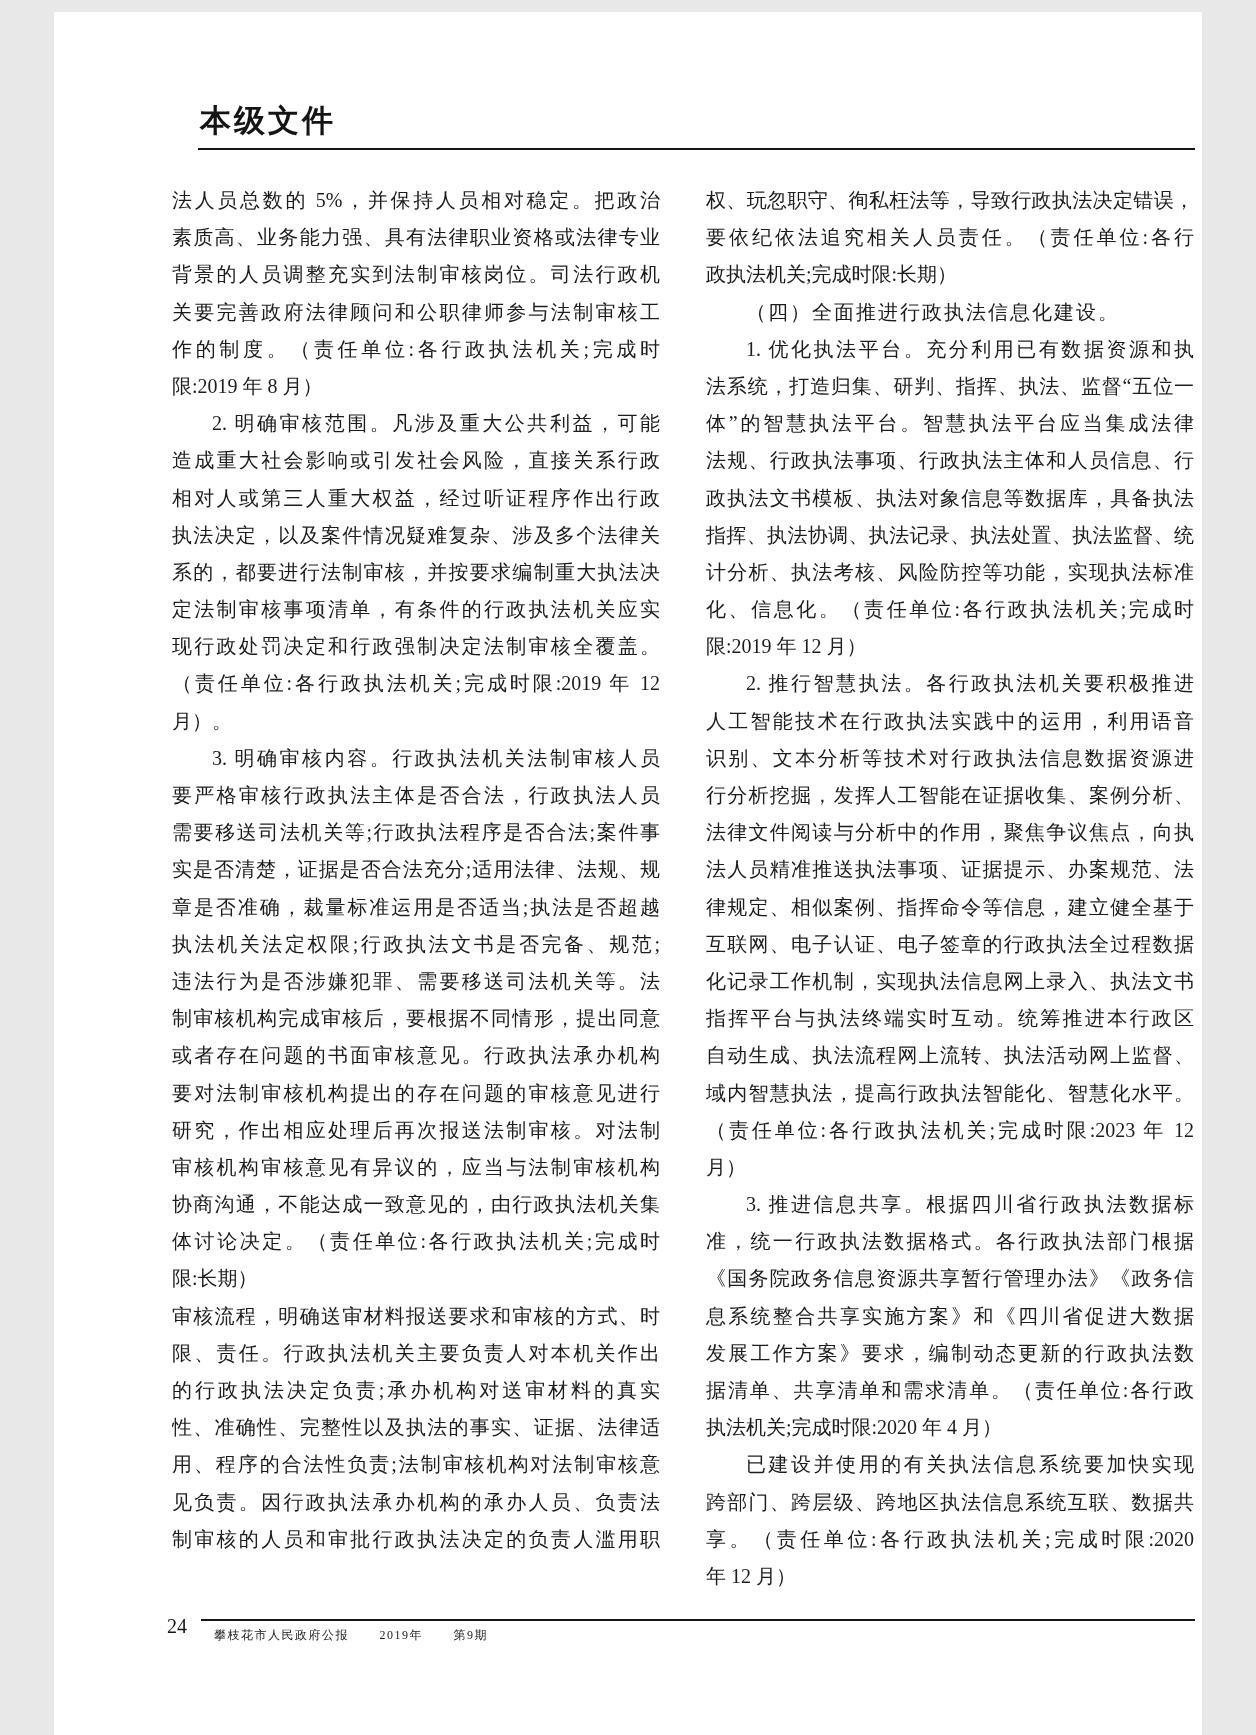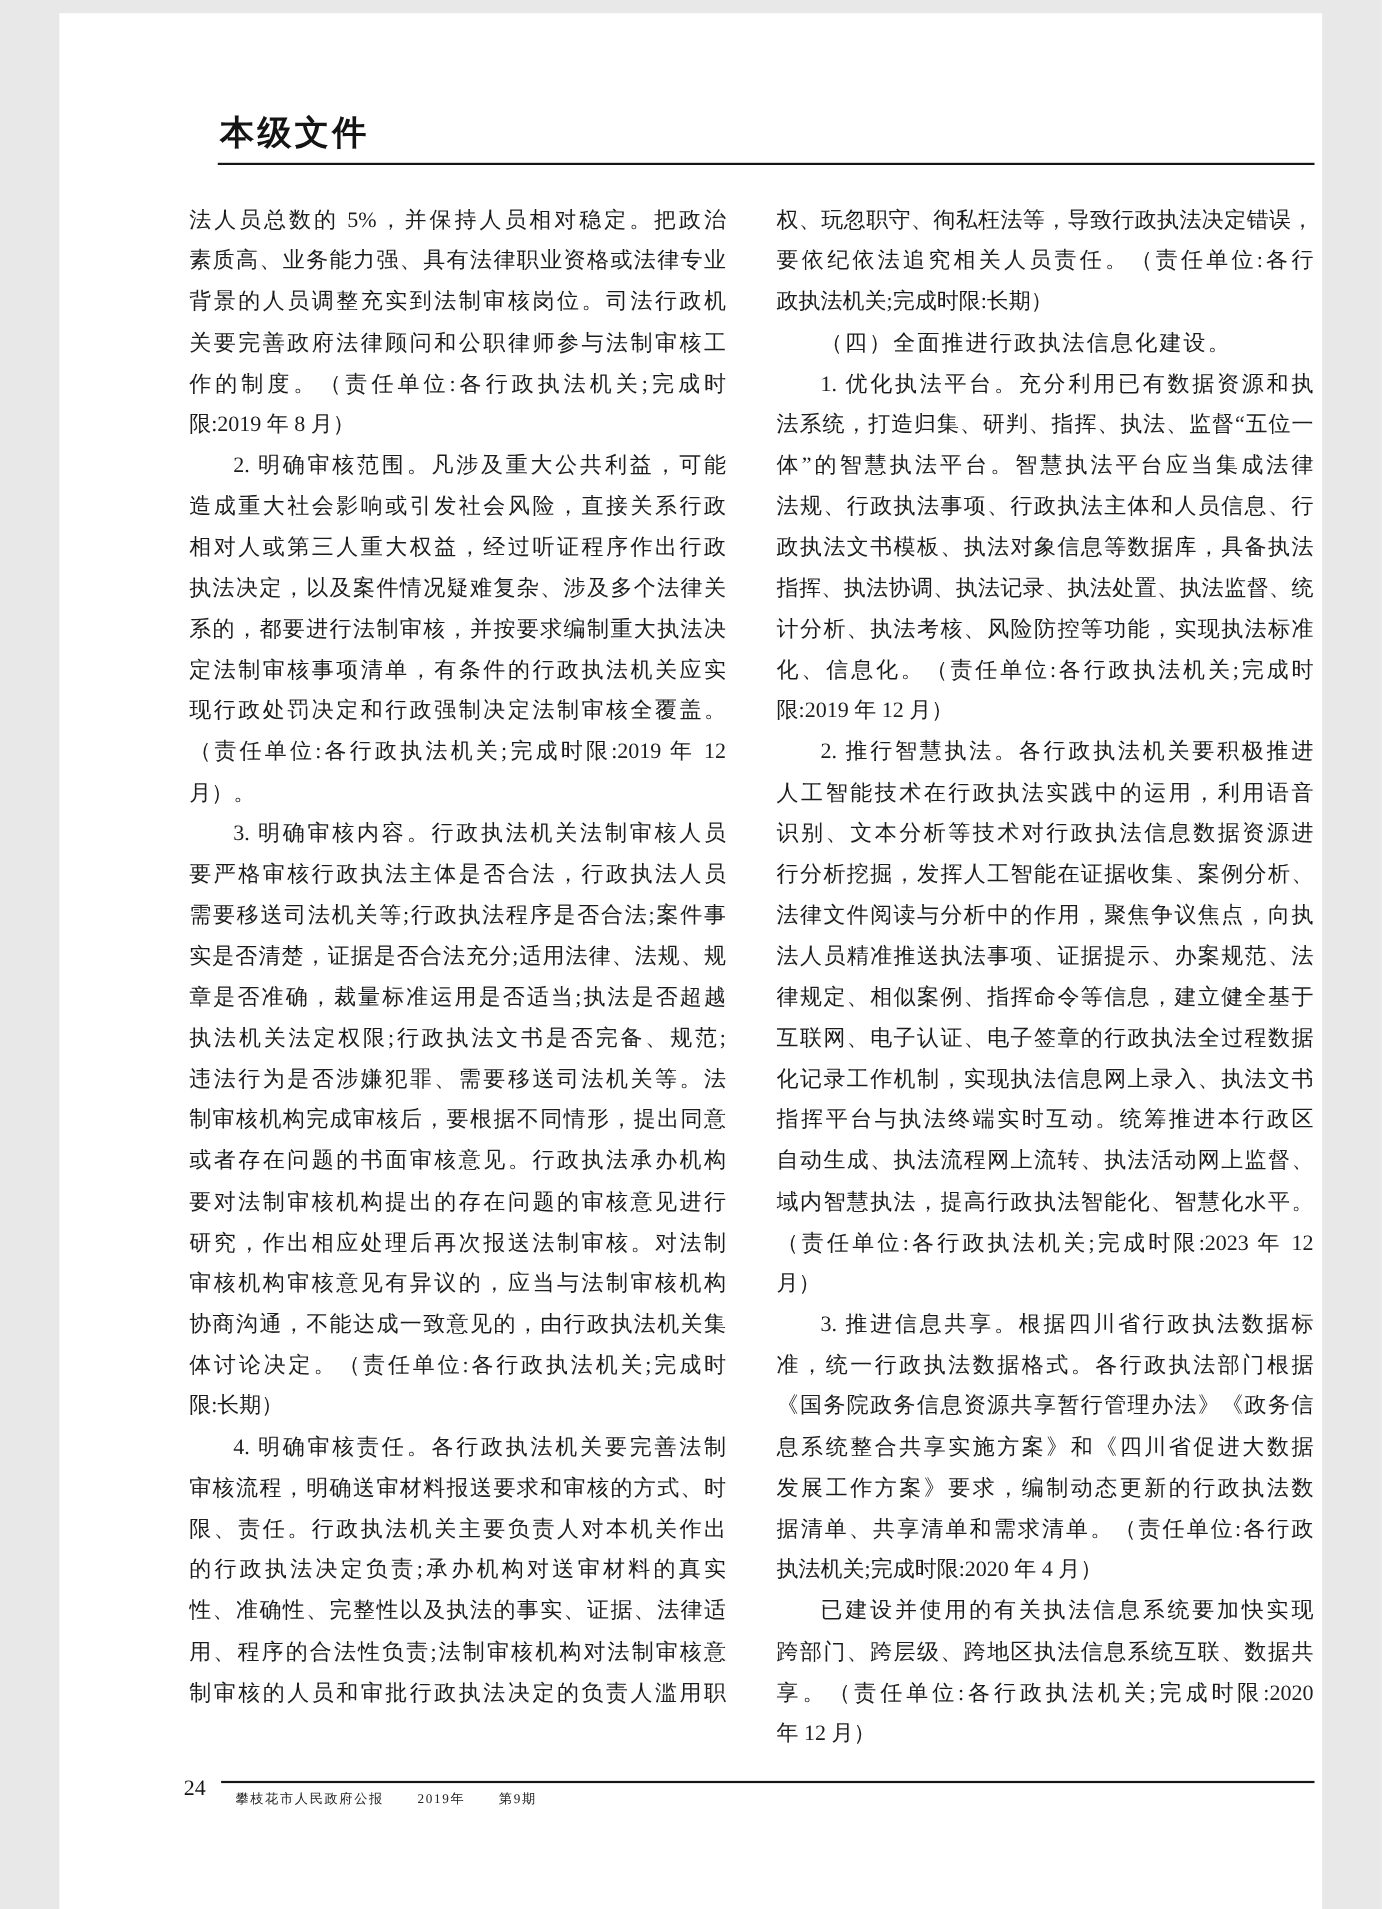--- a/index.html
+++ b/index.html
@@ -116,26 +116,26 @@
       <div class="line">执法机关法定权限;行政执法文书是否完备、规范;</div>
       <div class="line">违法行为是否涉嫌犯罪、需要移送司法机关等。法</div>
       <div class="line">制审核机构完成审核后，要根据不同情形，提出同意</div>
       <div class="line">或者存在问题的书面审核意见。行政执法承办机构</div>
       <div class="line">要对法制审核机构提出的存在问题的审核意见进行</div>
       <div class="line">研究，作出相应处理后再次报送法制审核。对法制</div>
       <div class="line">审核机构审核意见有异议的，应当与法制审核机构</div>
       <div class="line">协商沟通，不能达成一致意见的，由行政执法机关集</div>
       <div class="line">体讨论决定。（责任单位:各行政执法机关;完成时</div>
       <div class="line end">限:长期）</div>
-      <div class="line indent">4. 明确审核责任。各行政执法机关要完善法制</div>
       <div class="line">审核流程，明确送审材料报送要求和审核的方式、时</div>
       <div class="line">限、责任。行政执法机关主要负责人对本机关作出</div>
       <div class="line">的行政执法决定负责;承办机构对送审材料的真实</div>
       <div class="line">性、准确性、完整性以及执法的事实、证据、法律适</div>
       <div class="line">用、程序的合法性负责;法制审核机构对法制审核意</div>
+      <div class="line">见负责。因行政执法承办机构的承办人员、负责法</div>
       <div class="line">制审核的人员和审批行政执法决定的负责人滥用职</div>
     </div>
 
   <div class="col col-right">
       <div class="line">权、玩忽职守、徇私枉法等，导致行政执法决定错误，</div>
       <div class="line">要依纪依法追究相关人员责任。（责任单位:各行</div>
       <div class="line end">政执法机关;完成时限:长期）</div>
       <div class="line indent end kai">（四）全面推进行政执法信息化建设。</div>
       <div class="line indent">1. 优化执法平台。充分利用已有数据资源和执</div>
       <div class="line">法系统，打造归集、研判、指挥、执法、监督“五位一</div>

